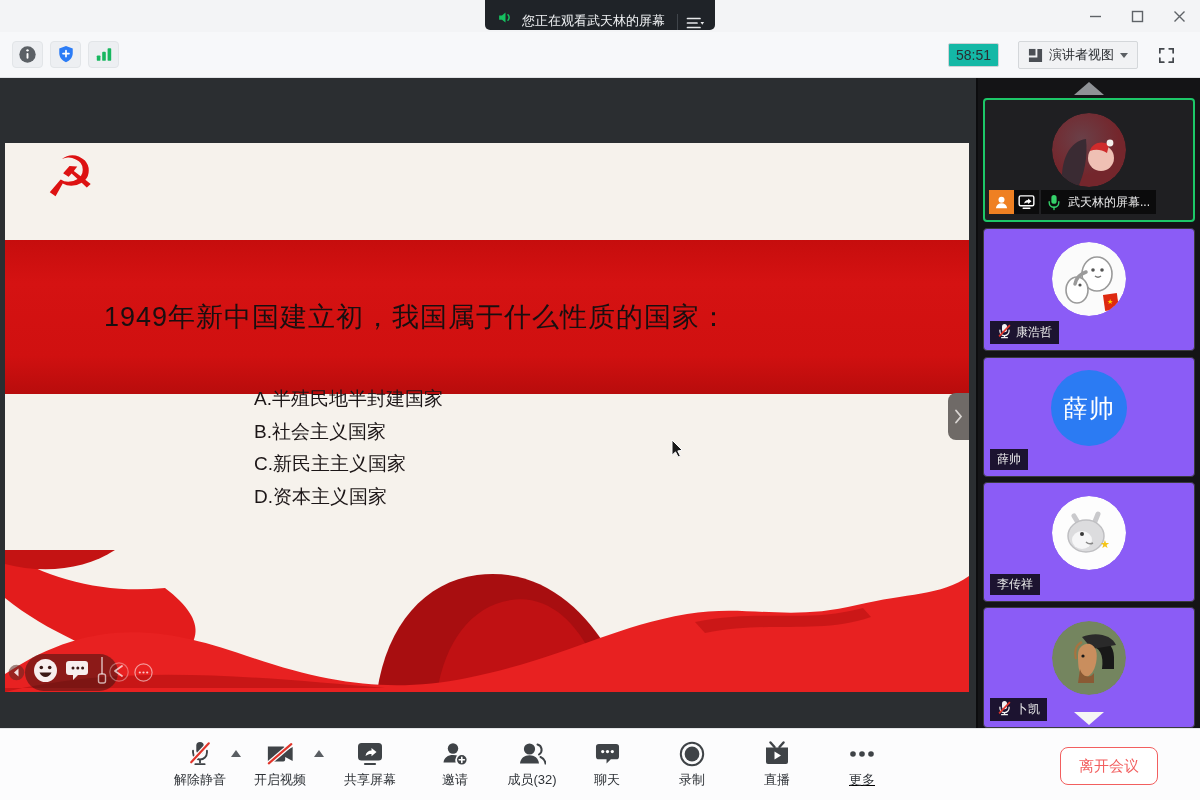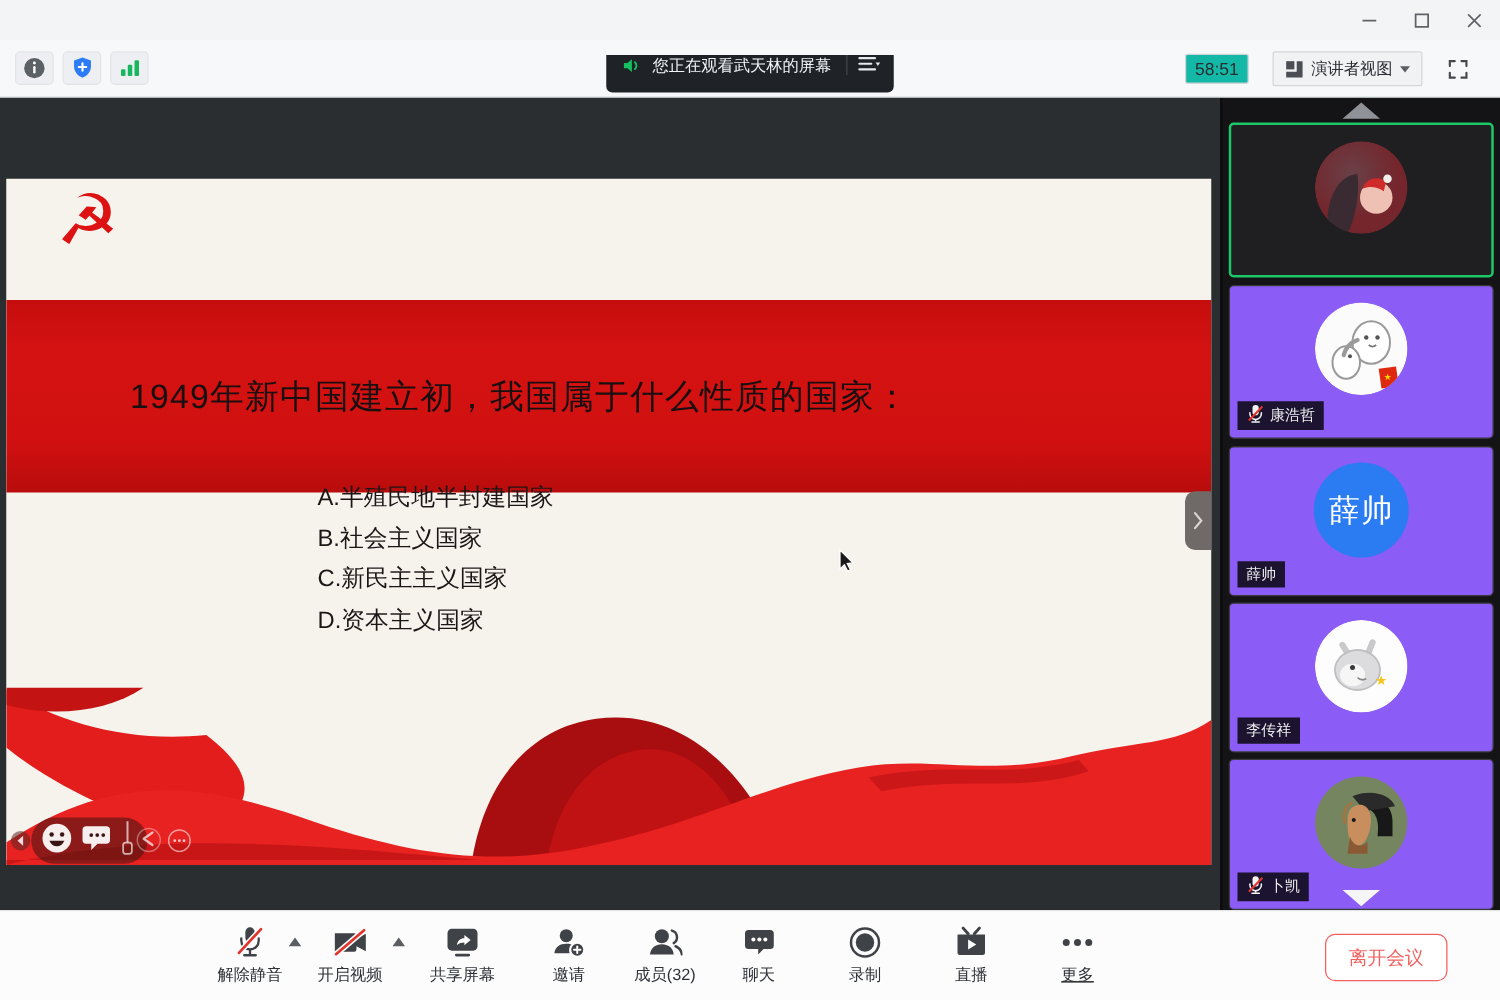--- a/index.html
+++ b/index.html
@@ -5,21 +5,21 @@
   * { margin:0; padding:0; box-sizing:border-box; }
   html,body { width:1200px; height:800px; overflow:hidden; background:#000;
     font-family:"Liberation Sans","DejaVu Sans",sans-serif; }
   .app { position:relative; width:1200px; height:800px; background:#0e0e10; }
 
   
   .titlebar { position:absolute; top:0; left:0; width:1200px; height:32px;
     background:#f3f4f6; z-index:30; }
   .title-pill { position:absolute; left:50%; transform:translateX(-50%); top:0;
     height:30px; background:#1f2328; border-radius:0 0 5px 5px;
-    display:flex; align-items:flex-start; padding:0 10px 0 12px; gap:8px;margin-top:44px; }
+    display:flex; align-items:flex-end; padding:0 10px 0 12px; gap:8px; }
   .title-pill .ttxt { color:#f0f2f4; font-size:13px; white-space:nowrap; }
   .pill-sep { width:1px; height:16px; background:#40454b; margin-left:4px; }
   .winbtns { position:absolute; right:0; top:0; height:32px; display:flex; }
   .winbtn { width:42px; height:32px; display:flex; align-items:center; justify-content:center;
     background:transparent; border:none; cursor:pointer; }
 
   
   .toolbar { position:absolute; top:32px; left:0; width:1200px; height:46px;
     background:#f7f8fa; border-bottom:1px solid #e1e3e6; z-index:25; }
   .tb-left { position:absolute; left:12px; top:9px; display:flex; gap:7px; }
@@ -297,20 +297,43 @@
                   <stop offset="100%" stop-color="#74262c"></stop>
                 </radialGradient>
               </defs>
               <circle cx="37" cy="37" r="37" fill="url(#g1)"></circle>
               <path d="M10 74 C8 46 18 28 34 26 C36 44 32 62 26 74 Z" fill="#3a2b33"></path>
               <circle cx="49" cy="45" r="13" fill="#efc0b4"></circle>
               <path d="M38 38 C40 30 50 27 57 32 L55 40 C49 36 43 36 38 38z" fill="#cf2b2b"></path>
               <circle cx="58" cy="30" r="3.4" fill="#f3f0ec"></circle>
             </svg>
         </span>
+        <div class="t1bar">
+          <span class="badge host">
+            <svg width="15" height="15" viewBox="0 0 16 16">
+                <circle cx="8" cy="5" r="3.2" fill="#fff"></circle>
+                <path d="M2 14c.5-3.5 3-5.3 6-5.3s5.5 1.8 6 5.3z" fill="#fff"></path>
+              </svg>
+          </span>
+          <span class="badge dk">
+            <svg width="17" height="16" viewBox="0 0 18 17">
+                <rect x="1.2" y="2" width="15.6" height="10.5" rx="1.6" fill="none" stroke="#fff" stroke-width="1.5"></rect>
+                <path d="M6.5 10.2c.4-2.4 2-3.8 4.2-3.8V4.8l3.6 2.9-3.6 3v-1.6c-1.6 0-3 .3-4.2 1.1z" fill="#fff"></path>
+                <line x1="5.5" y1="15.2" x2="12.5" y2="15.2" stroke="#fff" stroke-width="1.6" stroke-linecap="round"></line>
+              </svg>
+          </span>
+          <span class="badge dk micpad">
+            <svg width="14" height="17" viewBox="0 0 16 19">
+                <rect x="5" y="1" width="6" height="10" rx="3" fill="#35d06a"></rect>
+                <path d="M2.5 8.5v1a5.5 5.5 0 0011 0v-1" fill="none" stroke="#35d06a" stroke-width="1.6" stroke-linecap="round"></path>
+                <line x1="8" y1="15" x2="8" y2="17.5" stroke="#35d06a" stroke-width="1.6" stroke-linecap="round"></line>
+              </svg>
+          </span>
+          <span class="t1name">武天林的屏幕...</span>
+        </div>
       </div>
 
       <div class="tile t2">
         <span class="avwrap">
           <svg class="av-circle" width="74" height="74" viewBox="0 0 74 74">
               <circle cx="37" cy="37" r="37" fill="#fbfbfb"></circle>
               <ellipse cx="45" cy="32" rx="15" ry="17" fill="#fff" stroke="#9a9a9a" stroke-width="1.6"></ellipse>
               <circle cx="41" cy="28" r="1.8" fill="#555"></circle>
               <circle cx="50" cy="28" r="1.8" fill="#555"></circle>
               <path d="M43 34q3 2.5 6 0" stroke="#777" fill="none" stroke-width="1.4"></path>

